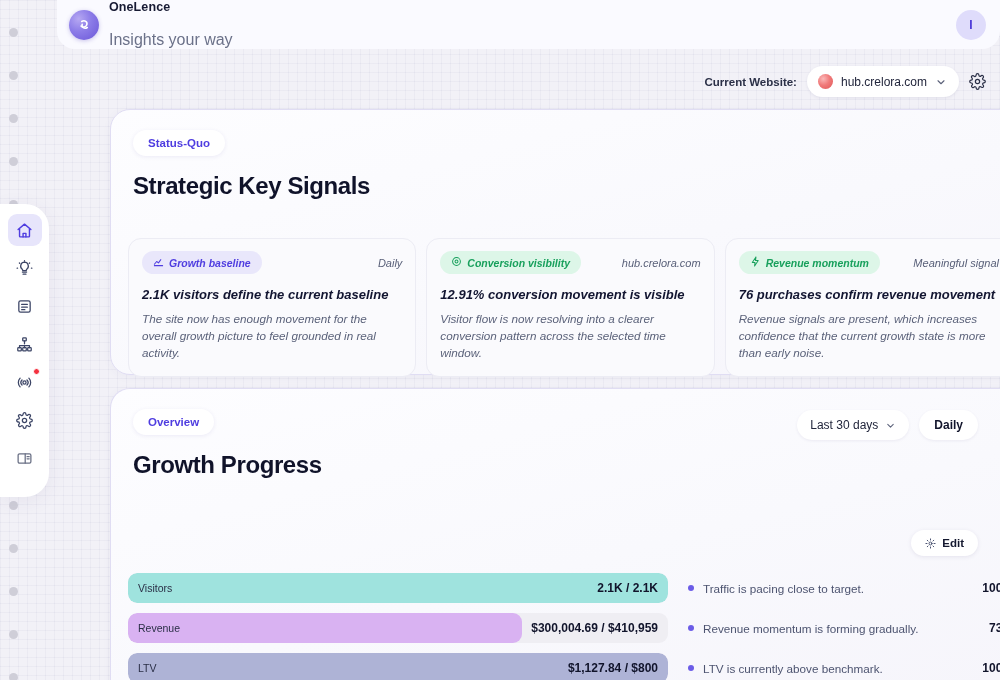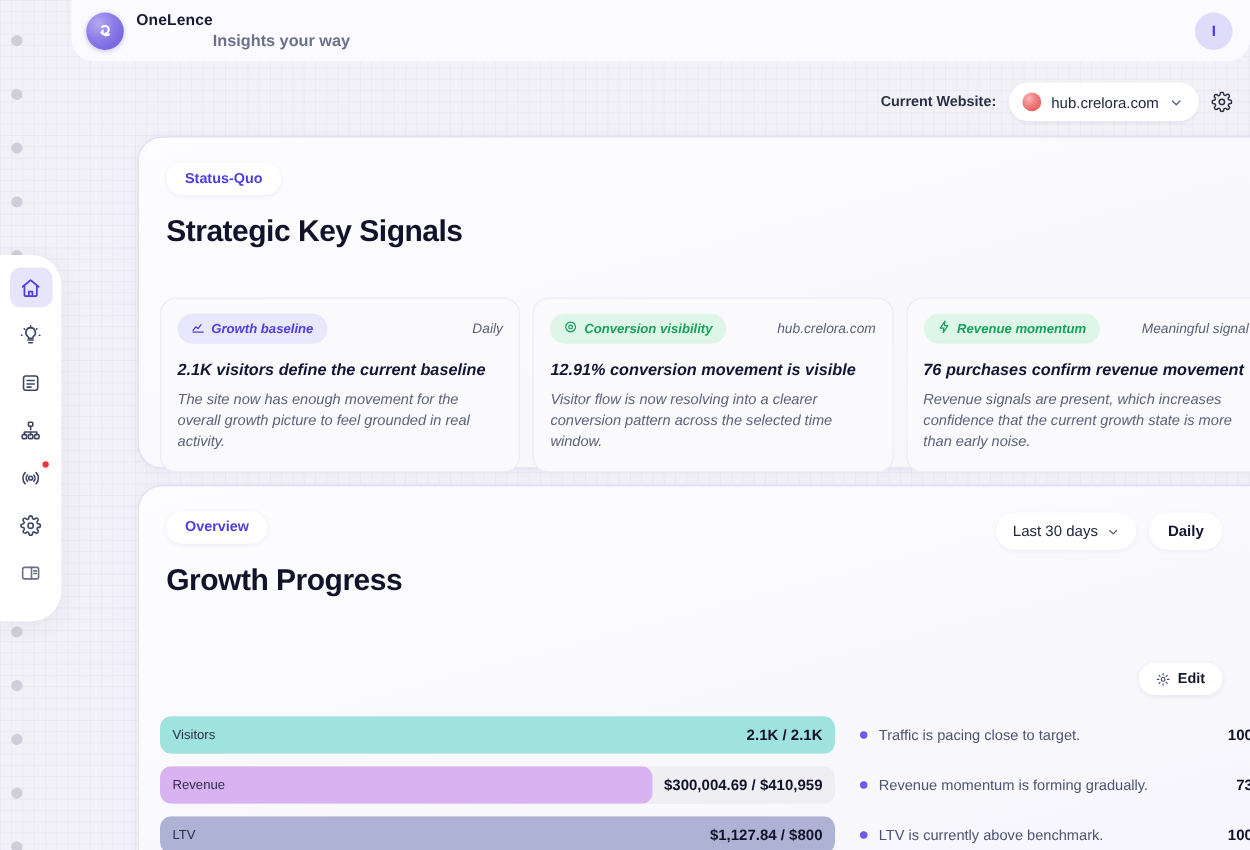--- a/index.html
+++ b/index.html
@@ -56,23 +56,23 @@
     padding: 0 14px 0 12px;
     z-index: 2;
   }
   #brand { display: flex; align-items: center; gap: 10px; }
   #logo-mark {
     width: 30px; height: 30px; border-radius: 50%;
     background: radial-gradient(circle at 32% 30%, #b6a8f2 0%, #8d7de8 42%, #6a56d8 100%);
     display: flex; align-items: center; justify-content: center;
     box-shadow: 0 1px 4px rgba(90,70,190,0.3);
   }
-  #brand-text { display: flex; line-height: 1.15; }
+  #brand-text { display: flex; flex-direction: column; line-height: 1.15; }
   #brand-name { font-size: 12.5px; font-weight: bold; color: #171a33; letter-spacing: .1px; }
-  #brand-tag  { font-size: 13px; color: #6b7189; margin-top: 17px; font-weight: bold; }
+  #brand-tag  { font-size: 16px; color: #6b7189; margin-top: 17px; }
   #avatar {
     margin-left: auto; width: 30px; height: 30px; border-radius: 50%;
     background: #dfdcfb; color: #4a36d8;
     display: flex; align-items: center; justify-content: center;
     font-size: 12px; font-weight: bold; cursor: pointer;
   }
 
   
   #site-row {
     position: absolute; right: 14px; top: 66px;

